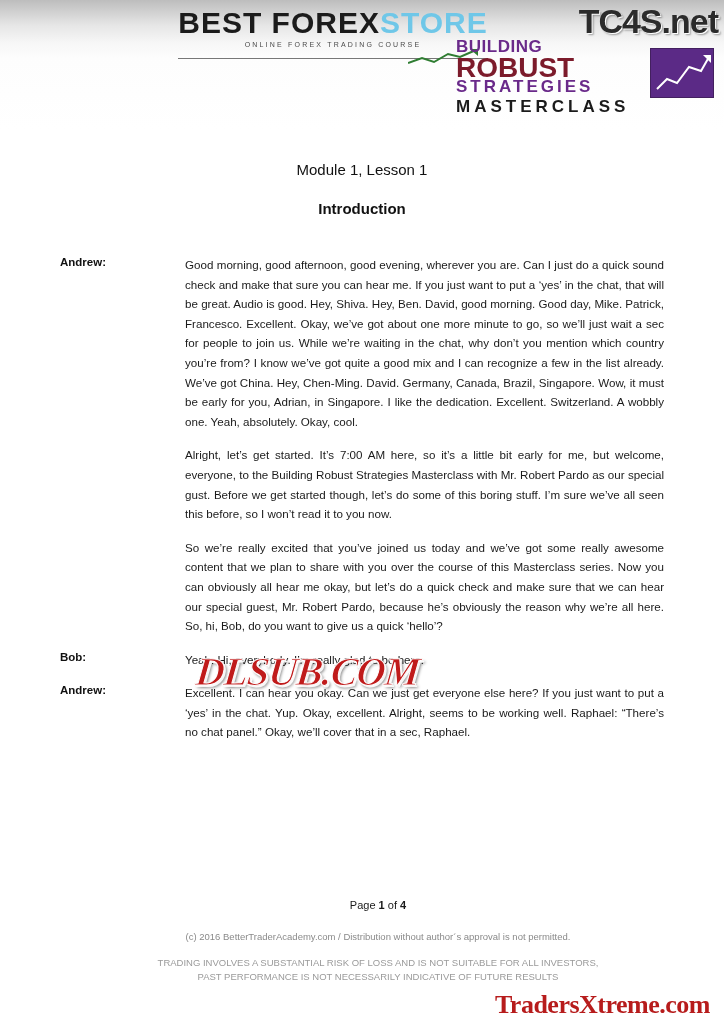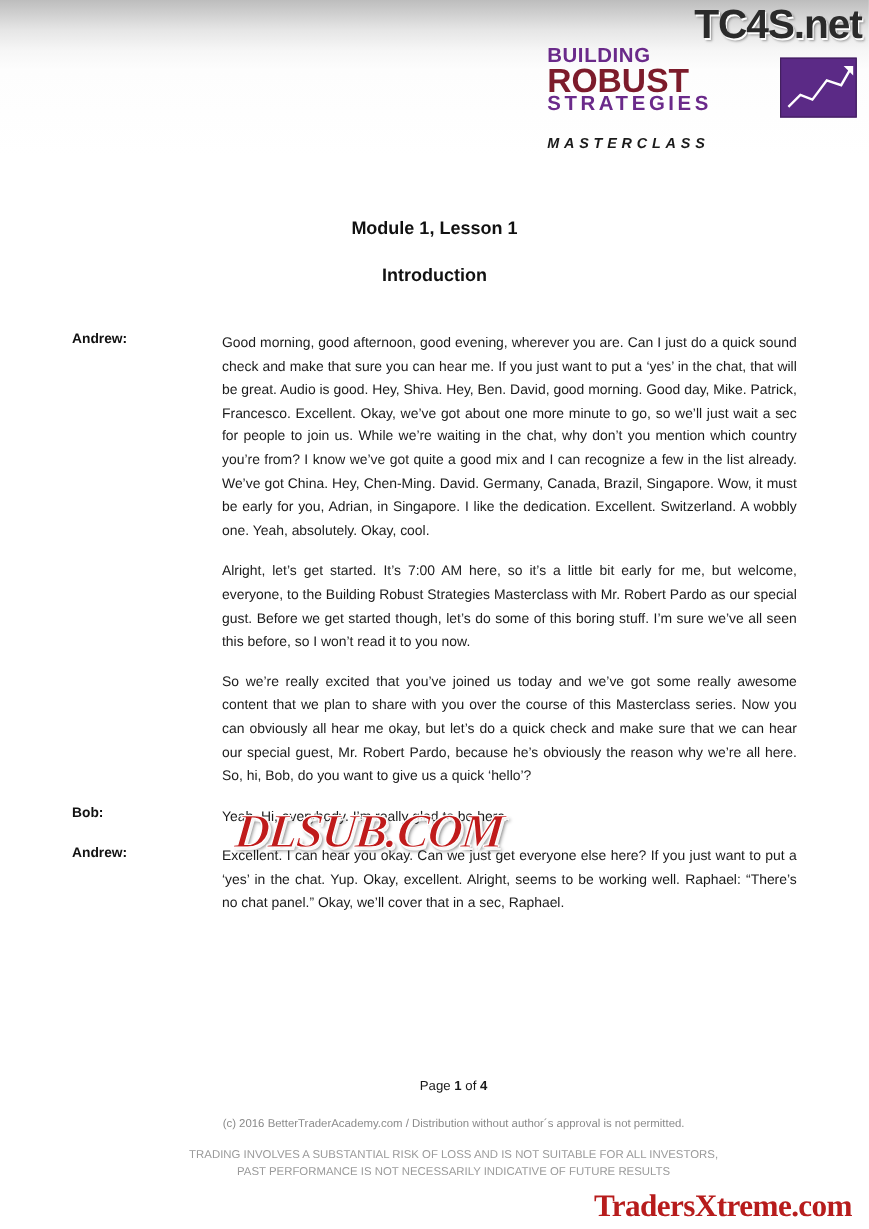--- a/index.html
+++ b/index.html
@@ -116,49 +116,48 @@
     font-family: "Liberation Sans", sans-serif;
     font-weight: bold;
     font-size: 17px;
     letter-spacing: 3px;
     color: #6a2a8a;
     line-height: 15px;
   }
   .mc-logo .mc-line4 {
     font-family: "Liberation Sans", sans-serif;
     font-weight: bold;
-    font-size: 12px;
+    font-size: 17px;
     letter-spacing: 4px;
     color: #1b1b1b;
     line-height: 20px;
-    margin-top: 15px;
-    font-style: italic;
+    margin-top: 3px;
   }
   .mc-badge {
     position: absolute;
     right: 10px;
     top: 48px;
     width: 62px;
     height: 48px;
     background: #5b2a86;
     border: 1px solid #43205f;
   }
   .mc-badge svg { display: block; }
 
   
   .doc {
     position: relative;
     padding: 0 60px;
   }
   .title {
     text-align: center;
-    font-weight: bold;
+    font-weight: normal;
     font-size: 15px;
     color: #111;
-    margin-top: 52px;
+    margin-top: 31px;
   }
   .subtitle {
     text-align: center;
     font-weight: bold;
     font-size: 15px;
     color: #111;
     margin-top: 22px;
   }
 
   .transcript {
@@ -244,20 +243,33 @@
     margin-top: 2px;
     padding-bottom: 4px;
   }
 </style>
 </head>
 <body>
 
 <div class="header-band">
   <div class="grad-top"></div>
 
+  <div class="bfs-logo">
+    <div class="bfs-main">
+      <span>BEST FOREX</span><span class="store">STORE</span>
+    </div>
+    <div class="bfs-sub">ONLINE FOREX TRADING COURSE</div>
+    <div class="bfs-rule">
+      <div class="line"></div>
+      <svg class="arrow" viewBox="0 0 70 16">
+        <polyline points="0,14 14,9 26,13 40,5 52,8 68,1" fill="none" stroke="#2f7d32" stroke-width="2"></polyline>
+        <polygon points="62,0 70,0 70,7" fill="#2f7d32"></polygon>
+      </svg>
+    </div>
+  </div>
 
   <div class="tc4s">TC4S.net</div>
 
   <div class="mc-logo">
     <div class="mc-line1">BUILDING</div>
     <div class="mc-line2">ROBUST</div>
     <div class="mc-line3">STRATEGIES</div>
     <div class="mc-line4">MASTERCLASS</div>
   </div>
 

